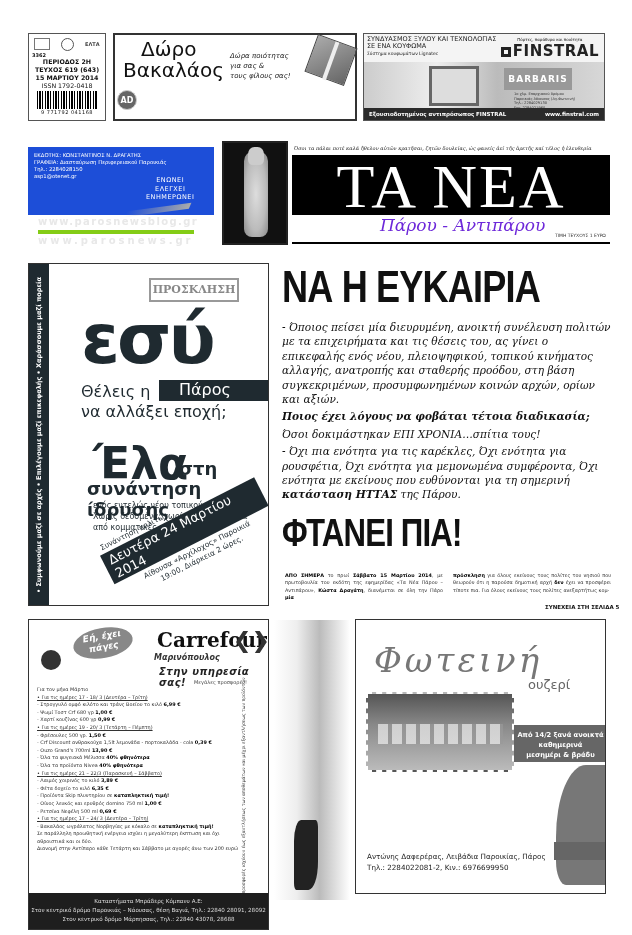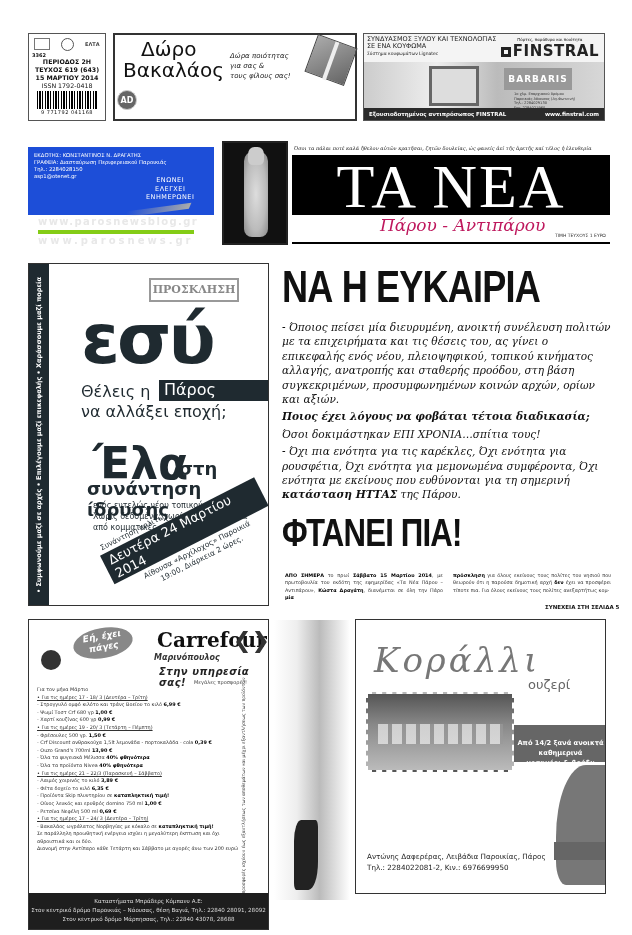--- a/index.html
+++ b/index.html
@@ -49,32 +49,32 @@
   #publisher .swoosh { position: absolute; left: 100px; top: 60px; width: 60px; height: 6px; background: linear-gradient(90deg,transparent,#aaa); transform: skewX(-30deg) rotate(-8deg); }
   #publisher .url1 { position: absolute; left: 10px; top: 69px; font-size: 10px; letter-spacing: 1.4px; font-weight: bold; color: #e8e8e8; }
   #publisher .url2 { position: absolute; left: 10px; top: 83px; font-size: 10px; letter-spacing: 3px; font-weight: bold; color: #e8e8e8; border-top: 4px solid #84cc16; padding-top: 1px; }
 
   
   #figurine { left: 222px; top: 141px; width: 66px; height: 104px; background: #111; border: 2px solid #222; }
   #figurine .body { position: absolute; left: 20px; top: 8px; width: 24px; height: 86px; background: radial-gradient(ellipse at center,#ddd 0%,#bbb 60%,#888 100%); border-radius: 10px 10px 8px 8px; }
   #figurine .head { position: absolute; left: 24px; top: 4px; width: 16px; height: 18px; background: #ccc; border-radius: 40% 40% 30% 30%; }
   #masthead-quote { left: 294px; top: 145px; width: 316px; font-family: "DejaVu Serif", serif; font-style: italic; font-size: 5px; color: #222; white-space: nowrap; overflow: hidden; }
   #masthead-bar { left: 292px; top: 155px; width: 318px; height: 60px; background: #000; color: #fff; text-align: center; font-family: "Liberation Serif", serif; font-size: 62px; line-height: 62px; letter-spacing: 2px; }
-  #masthead-sub { left: 380px; top: 215px; font-family: "DejaVu Serif", serif; font-style: italic; font-size: 17px; color: #be185d; }
+  #masthead-sub { left: 380px; top: 215px; font-family: "DejaVu Serif", serif; font-style: italic; font-size: 17px; color: #6d28d9; }
   #masthead-price { left: 555px; top: 233px; font-size: 4.5px; color: #333; }
   #masthead-rule { left: 292px; top: 242px; width: 318px; height: 2px; background: #000; }
 
   
   #invite { left: 28px; top: 263px; width: 241px; height: 343px; border: 1px solid #333; background: #fff; overflow: hidden; }
   #invite .side { position: absolute; left: 0; top: 0; width: 20px; height: 100%; background: #1f2a30; }
   #invite .side span { position: absolute; left: 10px; top: 50%; transform: translate(-50%,-50%) rotate(-90deg); white-space: nowrap; color: #fff; font-size: 6.5px; font-weight: bold; }
   #invite .stamp { position: absolute; left: 120px; top: 14px; width: 90px; height: 24px; border: 2px solid #999; color: #888; font-family: "DejaVu Serif", serif; font-weight: bold; font-size: 11px; text-align: center; line-height: 20px; }
   #invite .esu { position: absolute; left: 52px; top: 40px; font-size: 70px; font-weight: bold; color: #1f2a30; letter-spacing: -3px; line-height: 70px; }
   #invite .line1 { position: absolute; left: 52px; top: 118px; font-size: 16px; color: #1f2a30; }
-  #invite .paros { position: absolute; left: 130px; top: 116px; width: 111px; height: 21px; background: #1f2a30; color: #fff; font-size: 16px; padding-left: 5px; }
+  #invite .paros { position: absolute; left: 130px; top: 116px; width: 111px; height: 21px; background: #1f2a30; color: #fff; font-size: 16px; padding-left: 20px; }
   #invite .line2 { position: absolute; left: 52px; top: 138px; font-size: 16px; color: #1f2a30; }
   #invite .ela { position: absolute; left: 64px; top: 178px; font-size: 44px; font-weight: bold; color: #1f2a30; line-height: 44px; }
   #invite .sti { position: absolute; left: 150px; top: 194px; font-size: 18px; font-weight: bold; color: #1f2a30; }
   #invite .synant { position: absolute; left: 58px; top: 214px; font-size: 18px; font-weight: bold; color: #1f2a30; }
   #invite .desc { position: absolute; left: 64px; top: 236px; font-size: 8px; line-height: 11px; color: #1f2a30; }
   #invite .rot { position: absolute; left: 66px; top: 282px; transform: rotate(-27deg); transform-origin: left top; }
   #invite .rot .a { font-size: 7.5px; color: #1f2a30; margin-left: 4px; }
   #invite .rot .b { display: inline-block; background: #1f2a30; color: #fff; font-size: 13px; padding: 1px 6px; margin-top: 2px; }
   #invite .rot .c { font-size: 7.5px; color: #1f2a30; margin-left: 30px; margin-top: 2px; line-height: 10px; }
 
@@ -109,21 +109,21 @@
   
   #photo { left: 274px; top: 620px; width: 76px; height: 280px; background: linear-gradient(90deg,#fff 0%,#eee 30%,#bbb 60%,#fff 100%); }
   #photo .leg { position: absolute; left: 20px; top: 200px; width: 24px; height: 70px; background: #222; border-radius: 30% 10% 40% 10%; }
 
   
   #korali { left: 355px; top: 619px; width: 251px; height: 275px; border: 1px solid #333; background: #fff; overflow: hidden; }
   #korali .name { position: absolute; left: 18px; top: 20px; font-family: "DejaVu Serif", serif; font-style: italic; font-size: 34px; color: #777; letter-spacing: 3px; }
   #korali .type { position: absolute; left: 172px; top: 57px; font-size: 13px; color: #666; }
   #korali .photo { position: absolute; left: 10px; top: 72px; width: 148px; height: 80px; background: linear-gradient(180deg,#555 0%,#888 40%,#bbb 100%); border: 2px dashed #fff; }
   #korali .photo:before { content: ""; position: absolute; left: 10px; top: 30px; width: 125px; height: 20px; background: repeating-linear-gradient(90deg,#eee 0 10px,#999 10px 14px); opacity: 0.7; }
-  #korali .open { position: absolute; left: 158px; top: 105px; width: 93px; height: 37px; background: #666; color: #fff; font-size: 6.7px; font-weight: bold; text-align: center; line-height: 10px; padding-top: 13px; }
+  #korali .open { position: absolute; left: 158px; top: 105px; width: 93px; height: 37px; background: #666; color: #fff; font-size: 6.7px; font-weight: bold; text-align: center; line-height: 10px; padding-top: 5px; }
   #korali .coral { position: absolute; left: 200px; top: 145px; width: 50px; height: 120px; background: #777; border-radius: 60% 0 0 20%; }
   #korali .grey { position: absolute; left: 198px; top: 222px; width: 53px; height: 18px; background: #666; }
   #korali .address { position: absolute; left: 11px; top: 231px; font-size: 7.2px; line-height: 11px; color: #222; }
 </style>
 </head>
 <body>
 
 <div id="issn" class="abs">
   <div class="logos">
     <div class="stamp"></div>
@@ -282,21 +282,21 @@
     <div>Στον κεντρικό δρόμο Παροικιάς – Νάουσας, θέση Βαγιά, Τηλ.: 22840 28091, 28092</div>
     <div>Στον κεντρικό δρόμο Μάρπησσας, Τηλ.: 22840 43078, 28688</div>
   </div>
 </div>
 
 <div id="photo" class="abs">
   <div class="leg"></div>
 </div>
 
 <div id="korali" class="abs">
-  <div class="name">Κοράλλι</div>
+  <div class="name">Φωτεινή</div>
   <div class="type">ουζερί</div>
   <div class="photo"></div>
   <div class="open">
     <div>Από 14/2 ξανά ανοικτά</div>
     <div>καθημερινά</div>
     <div>μεσημέρι &amp; βράδυ</div>
   </div>
   <div class="coral"></div>
   <div class="grey"></div>
   <div class="address">

